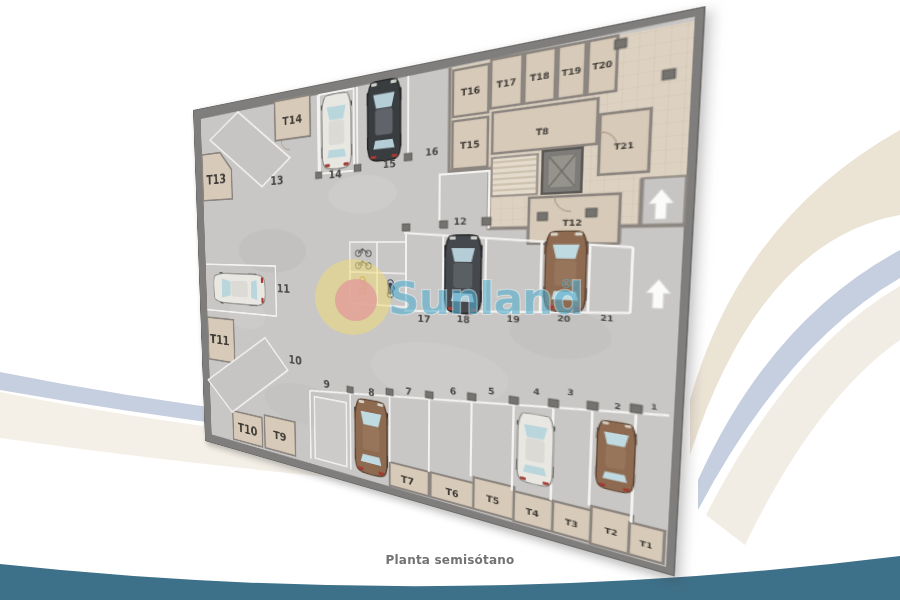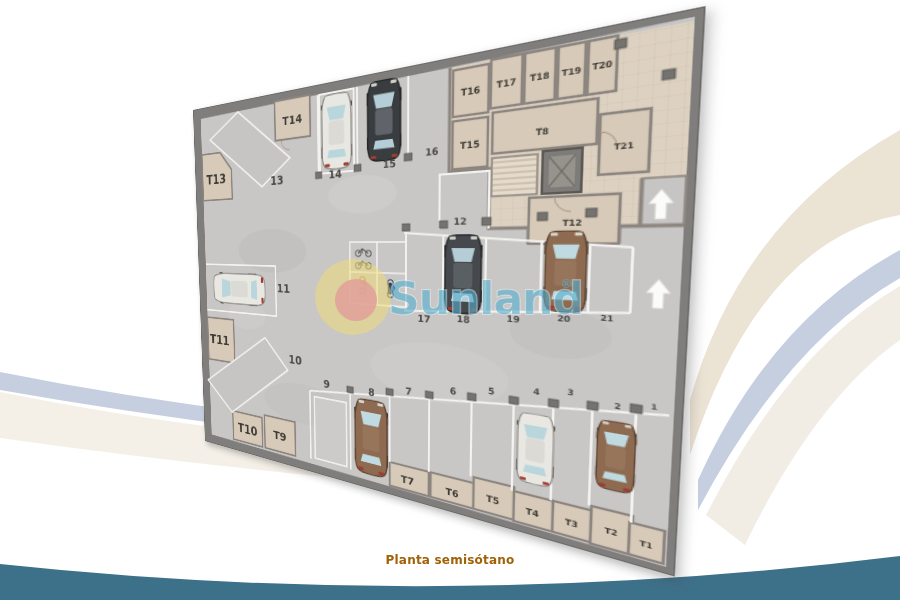--- a/index.html
+++ b/index.html
@@ -7,21 +7,21 @@
   .stage{position:relative;width:900px;height:600px;background:#fff;}
   .bg{position:absolute;left:0;top:0;width:900px;height:600px;}
   .plan-wrap{
     position:absolute;left:0;top:0;width:520px;height:440px;
     transform-origin:0 0;
     transform:matrix3d(0.396,-0.205,0,-0.000836, 0.0565,0.8152,0,0.0001427, 0,0,1,0, 193,110,0,1);
     filter:drop-shadow(3px 4px 4px rgba(70,70,70,0.35));
   }
   .overlay{position:absolute;left:0;top:0;width:900px;height:600px;pointer-events:none;}
   .caption{position:absolute;left:0;top:553px;width:900px;text-align:center;
-           font-size:12px;font-weight:bold;color:#a16207;letter-spacing:0.2px;}
+           font-size:12px;font-weight:bold;color:#737373;letter-spacing:0.2px;}
   text{font-family:"DejaVu Sans","Liberation Sans",sans-serif;}
   .lbl{font-weight:700;fill:#4b4a47;}
   .tlbl{font-weight:700;fill:#403c37;}
   .pline{stroke:#f3f2f0;fill:none;}
   .wm-text{font-weight:700;paint-order:stroke;stroke:rgba(255,255,255,0.45);stroke-width:1.5px;}
 </style>
 </head>
 <body>
 
 <div class="stage">

